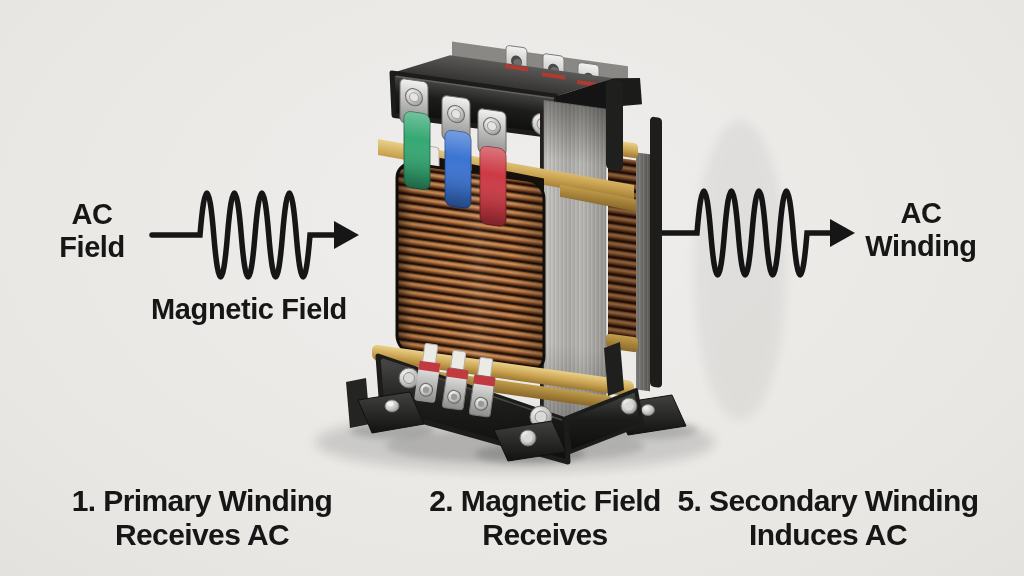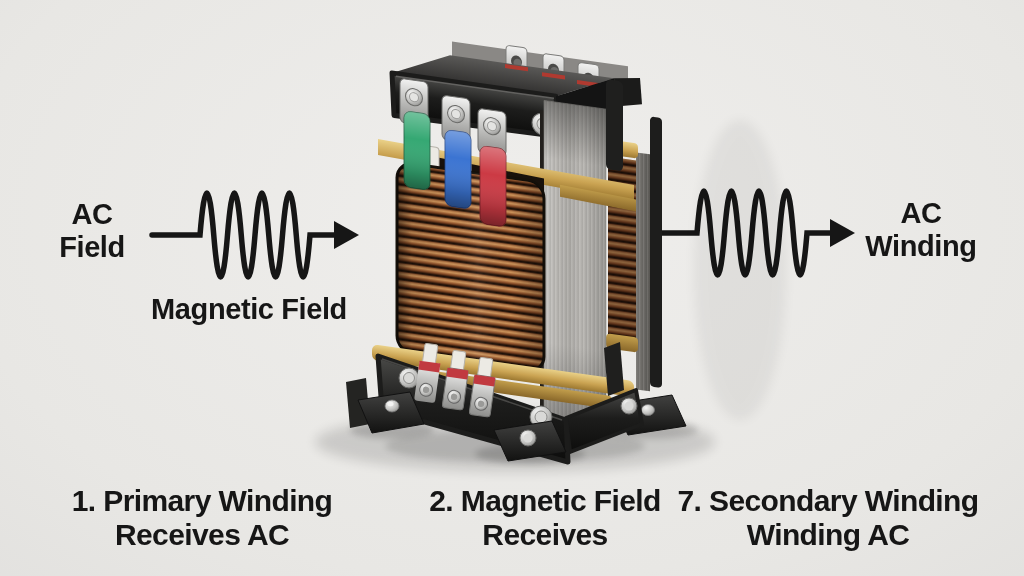--- a/index.html
+++ b/index.html
@@ -302,17 +302,17 @@
     <div>1. Primary Winding</div>
     <div>Receives AC</div>
   </div>
 
   <div class="lbl caption" style="left:536px;margin-left:9px;">
     <div>2. Magnetic Field</div>
     <div>Receives</div>
   </div>
 
   <div class="lbl caption" style="left:828px;">
-    <div>7. Secondary Winding</div>
-    <div>Winding AC</div>
+    <div>5. Secondary Winding</div>
+    <div>Induces AC</div>
   </div>
 
 </div>
 
 </body></html>

